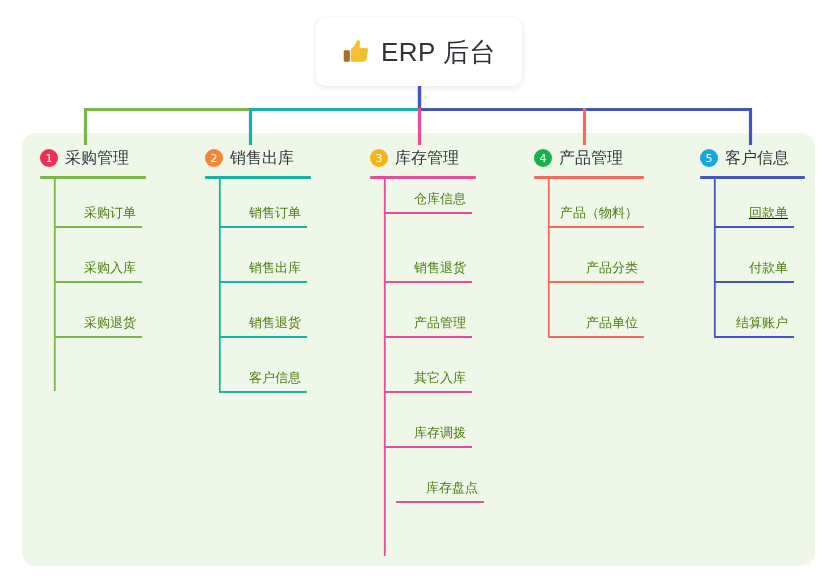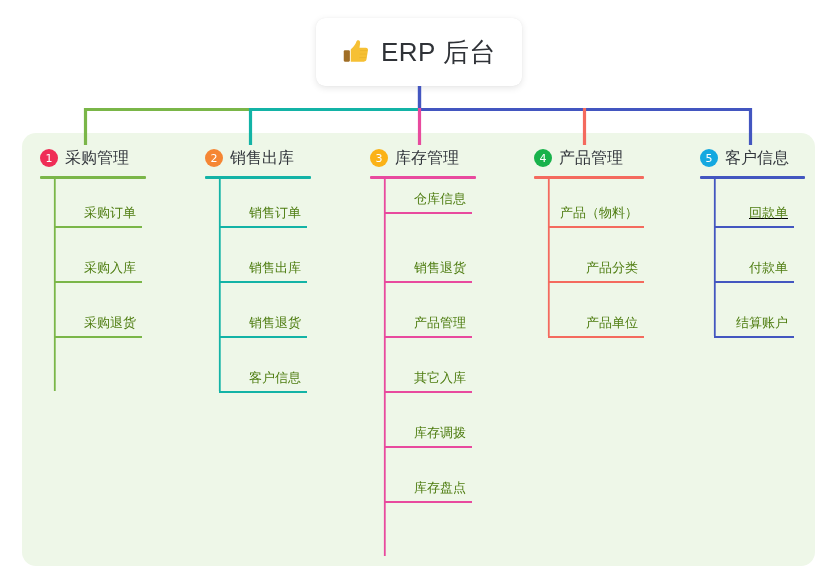--- a/index.html
+++ b/index.html
@@ -175,21 +175,21 @@
           <div class="leaf-rule" style="width: 88px; background: rgb(232, 74, 158);"></div>
         </div>
         <div class="leaf" style="left: 14px; top: 223px;">
           <span class="leaf-label">其它入库</span>
           <div class="leaf-rule" style="width: 88px; background: rgb(232, 74, 158);"></div>
         </div>
         <div class="leaf" style="left: 14px; top: 278px;">
           <span class="leaf-label">库存调拨</span>
           <div class="leaf-rule" style="width: 88px; background: rgb(232, 74, 158);"></div>
         </div>
-        <div class="leaf" style="left: 14px; top: 333px;">
+        <div class="leaf" style="left: 26px; top: 333px;">
           <span class="leaf-label">库存盘点</span>
           <div class="leaf-rule" style="width: 88px; background: rgb(232, 74, 158);"></div>
         </div>
       </div>
       <div class="column" style="left: 534px;">
         <div class="col-head">
           <span class="badge" style="background: rgb(24, 178, 75);">4</span>
           <span class="col-title">产品管理</span>
         </div>
         <div class="head-rule" style="width: 110px; background: rgb(244, 106, 94);"></div>

